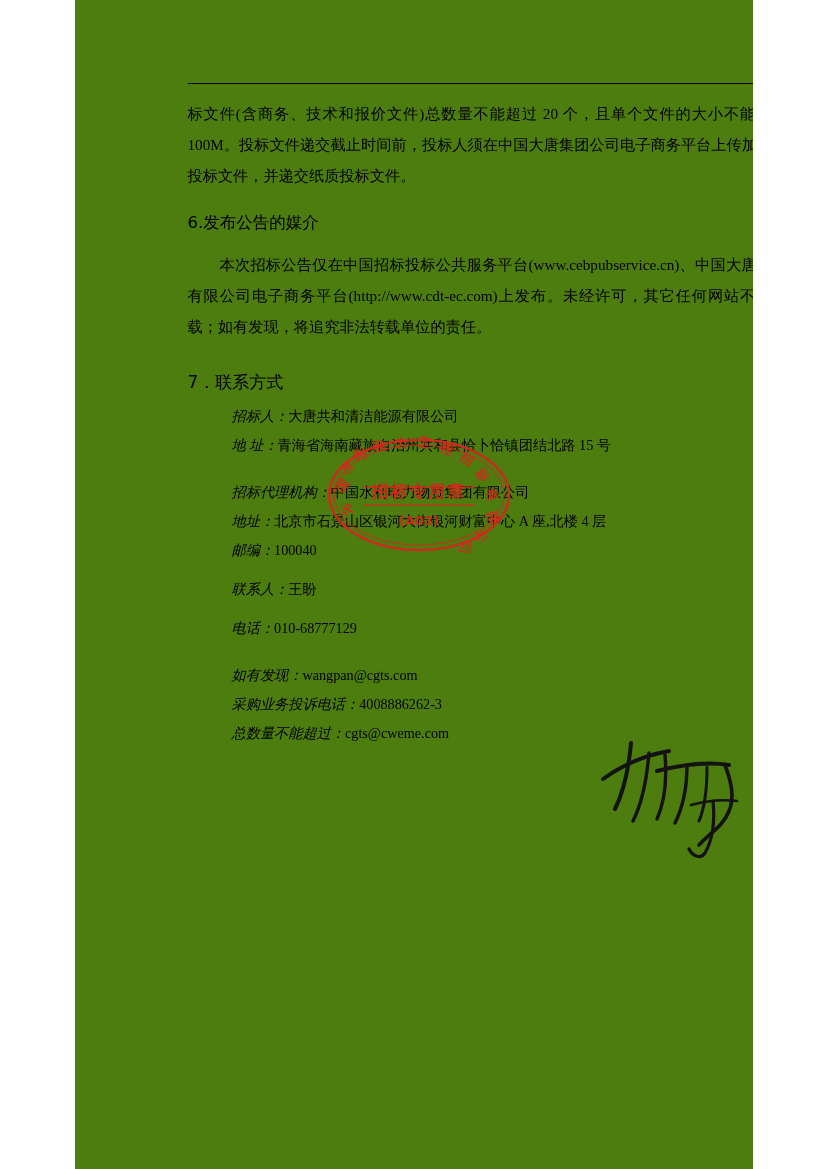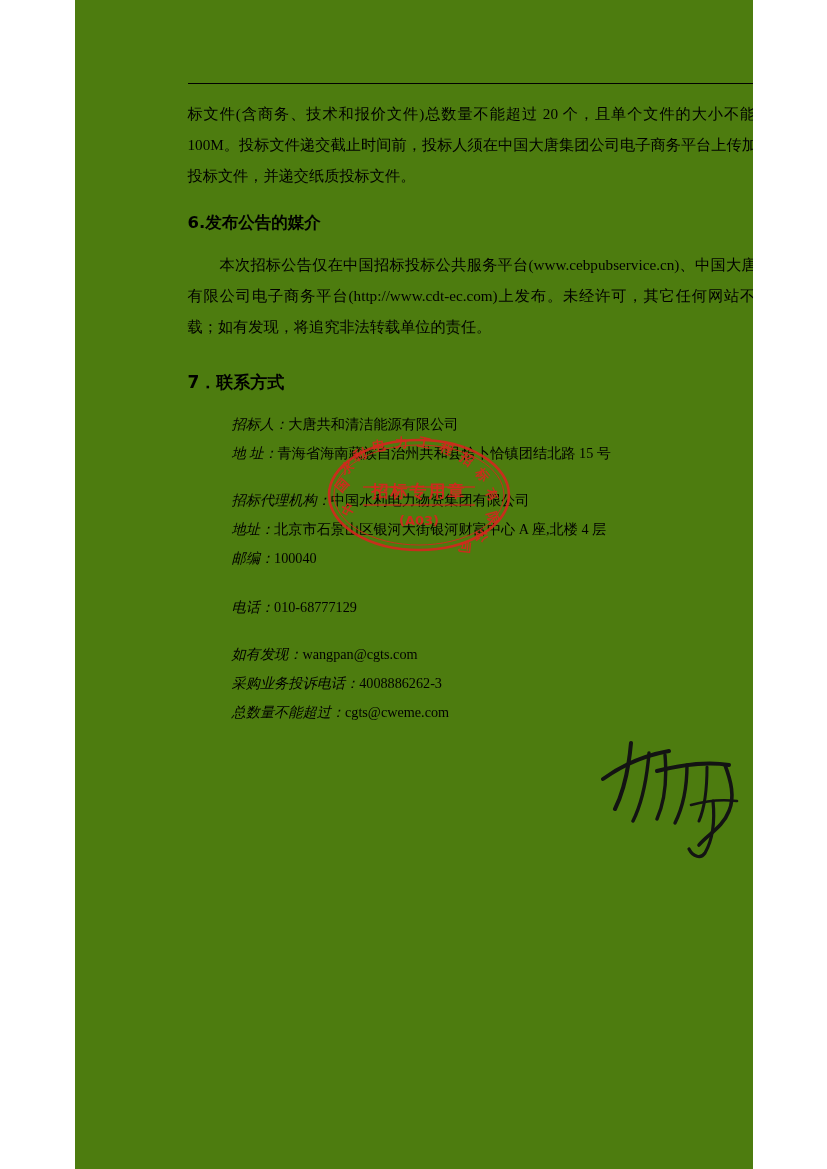--- a/index.html
+++ b/index.html
@@ -38,28 +38,28 @@
     text-justify: inter-ideograph;
   }
   .para {
     text-indent: 0;
   }
   .indent2 {
     text-indent: 32px;
   }
   h2 {
     font-family: "DejaVu Sans", "Liberation Sans", sans-serif;
-    font-weight: bold;
+    font-weight: normal;
     font-size: 16.5px;
     margin: 18px 0 12px 0;
     line-height: 28px;
   }
   h2.h-sec7 {
     margin-top: 26px;
-    margin-bottom: 14px;
+    margin-bottom: 6px;
     font-size: 17px;
   }
   .contact-block {
     margin-left: 44px;
     font-size: 14.2px;
     line-height: 29px;
     position: relative;
   }
   .row {
     white-space: nowrap;
@@ -132,20 +132,23 @@
       <div class="row">
         <span class="lbl">地址：</span><span>北京市石景山区银河大街银河财富中心 A 座,北楼 4 层</span>
       </div>
 
       <div class="row">
         <span class="lbl">邮编：</span><span>100040</span>
       </div>
 
       <div class="gap-sm"></div>
 
+      <div class="row">
+        <span class="lbl">联系人：</span><span class="u">王盼</span>
+      </div>
 
       <div class="gap-sm"></div>
 
       <div class="row">
         <span class="lbl">电话：</span><span class="u">010-68777129</span>
       </div>
 
       <div class="gap-md"></div>
 
       <div class="row">

